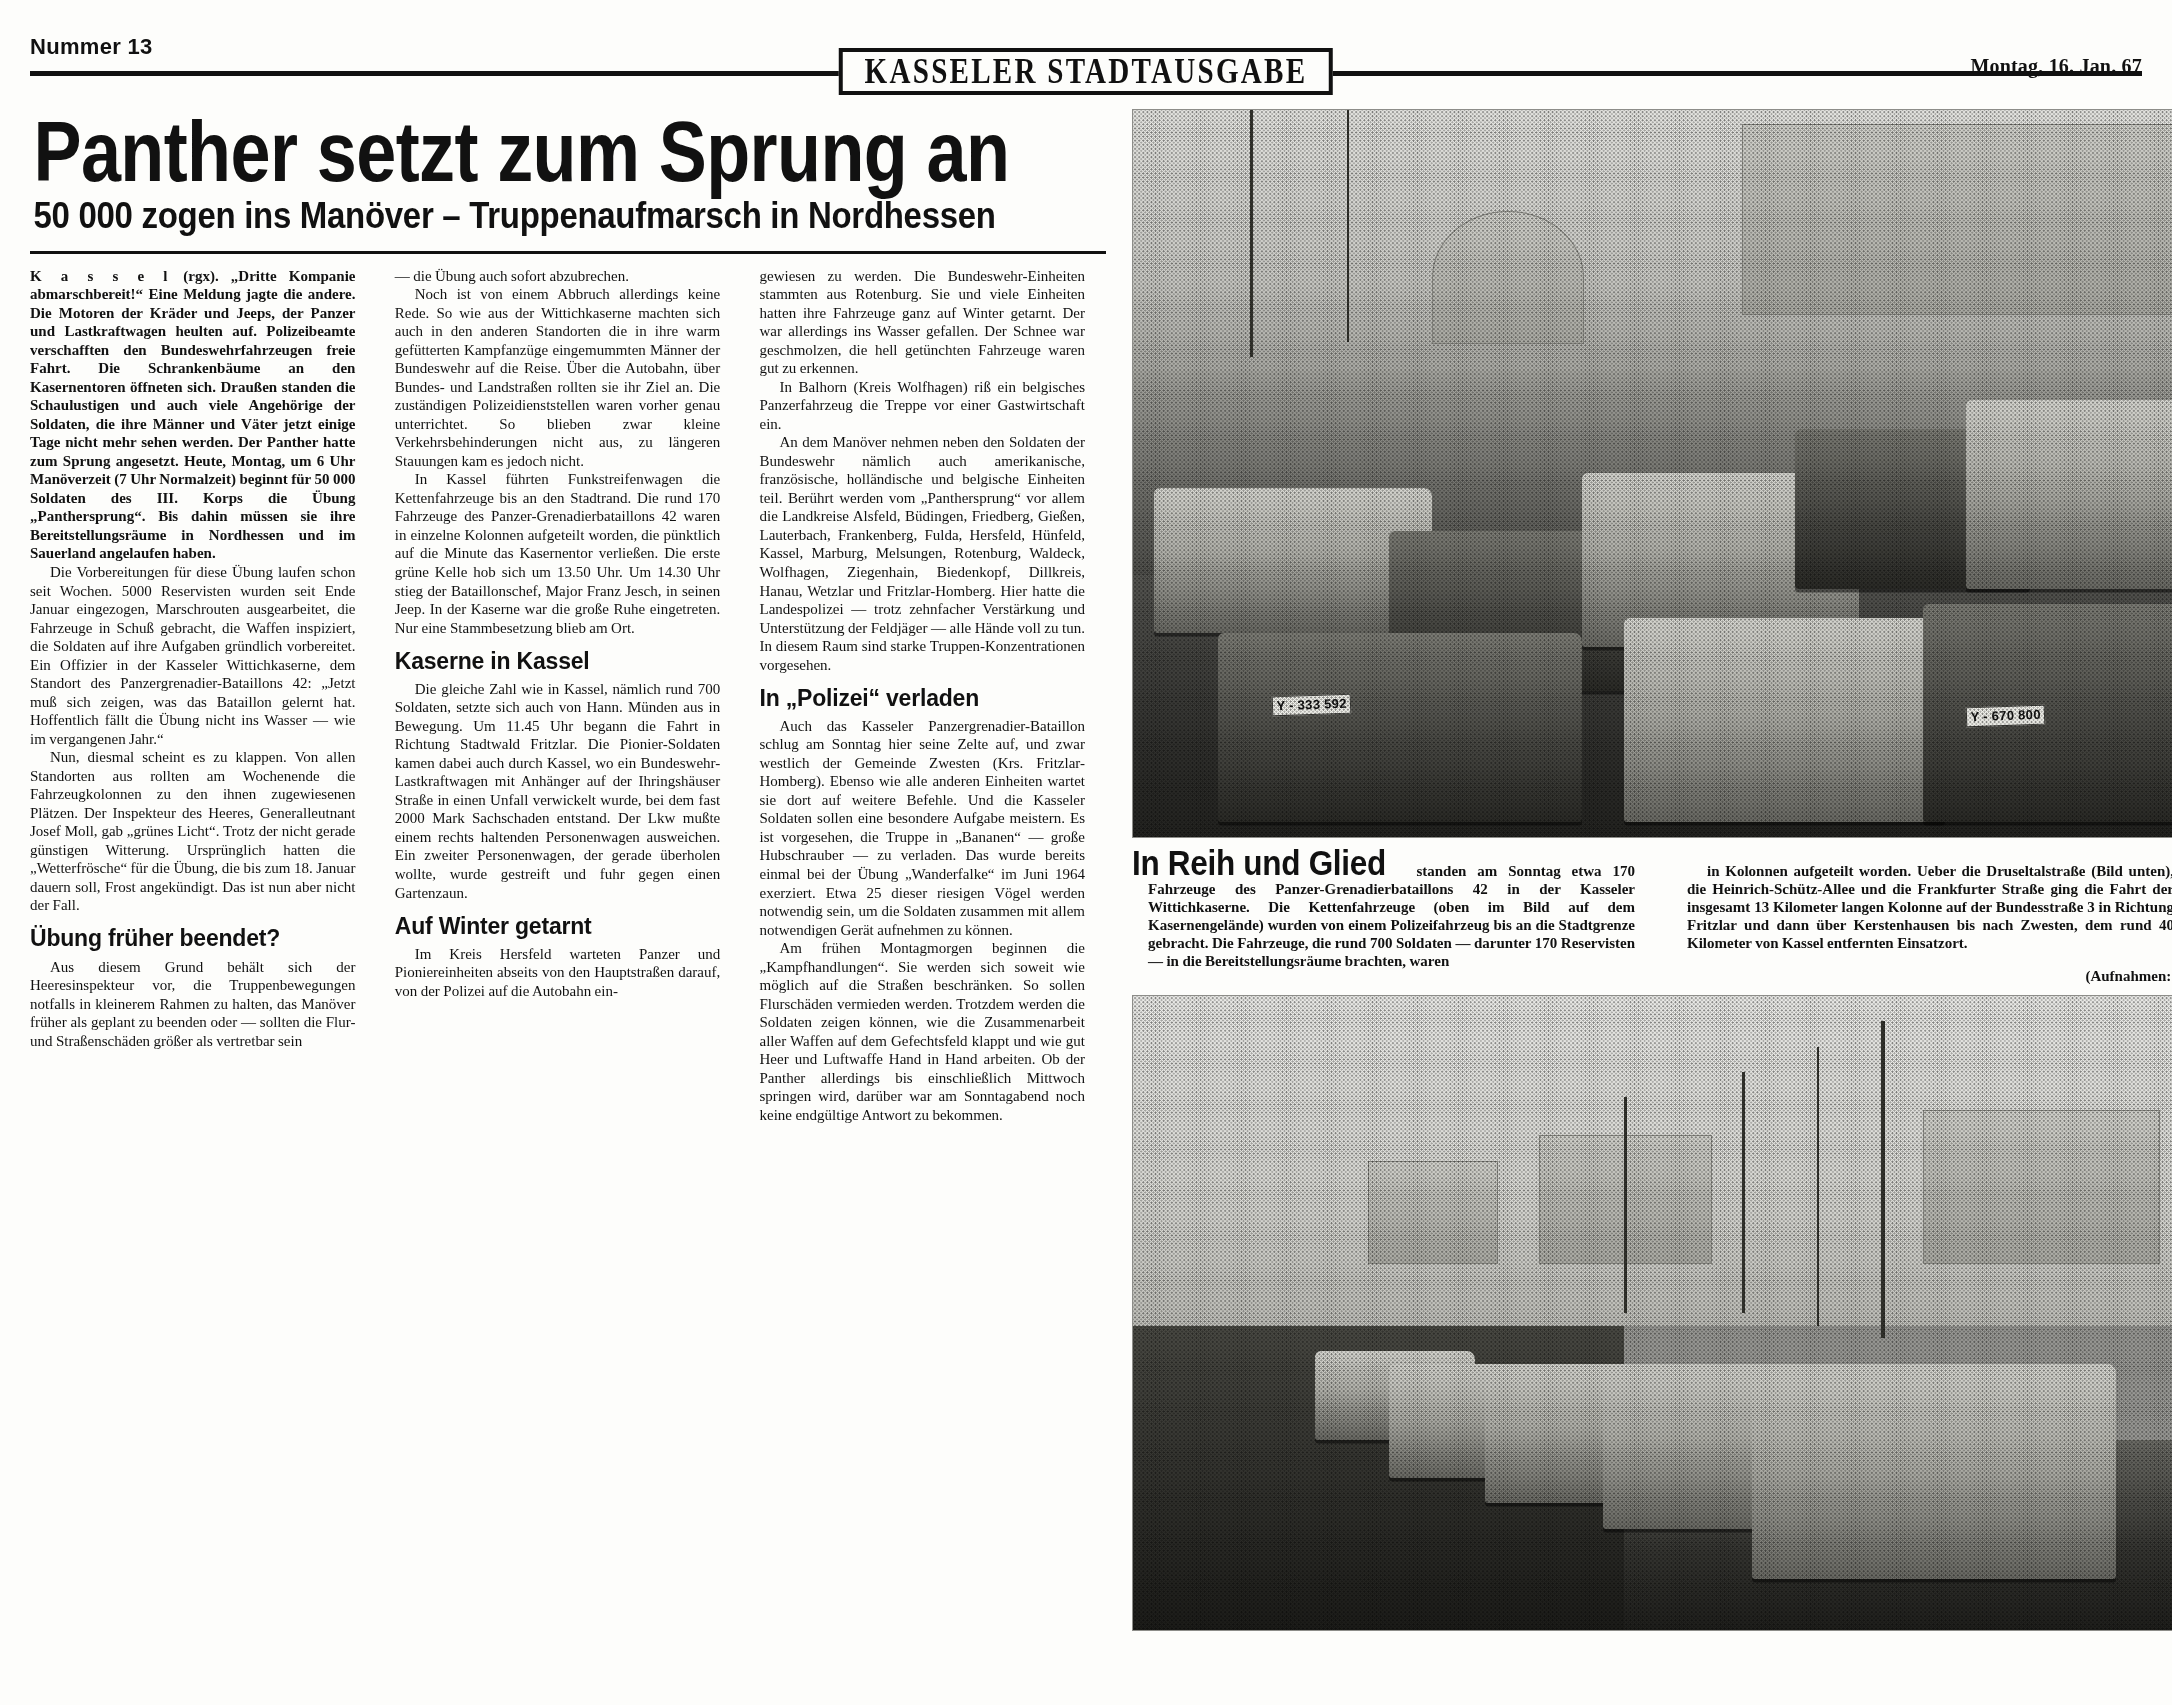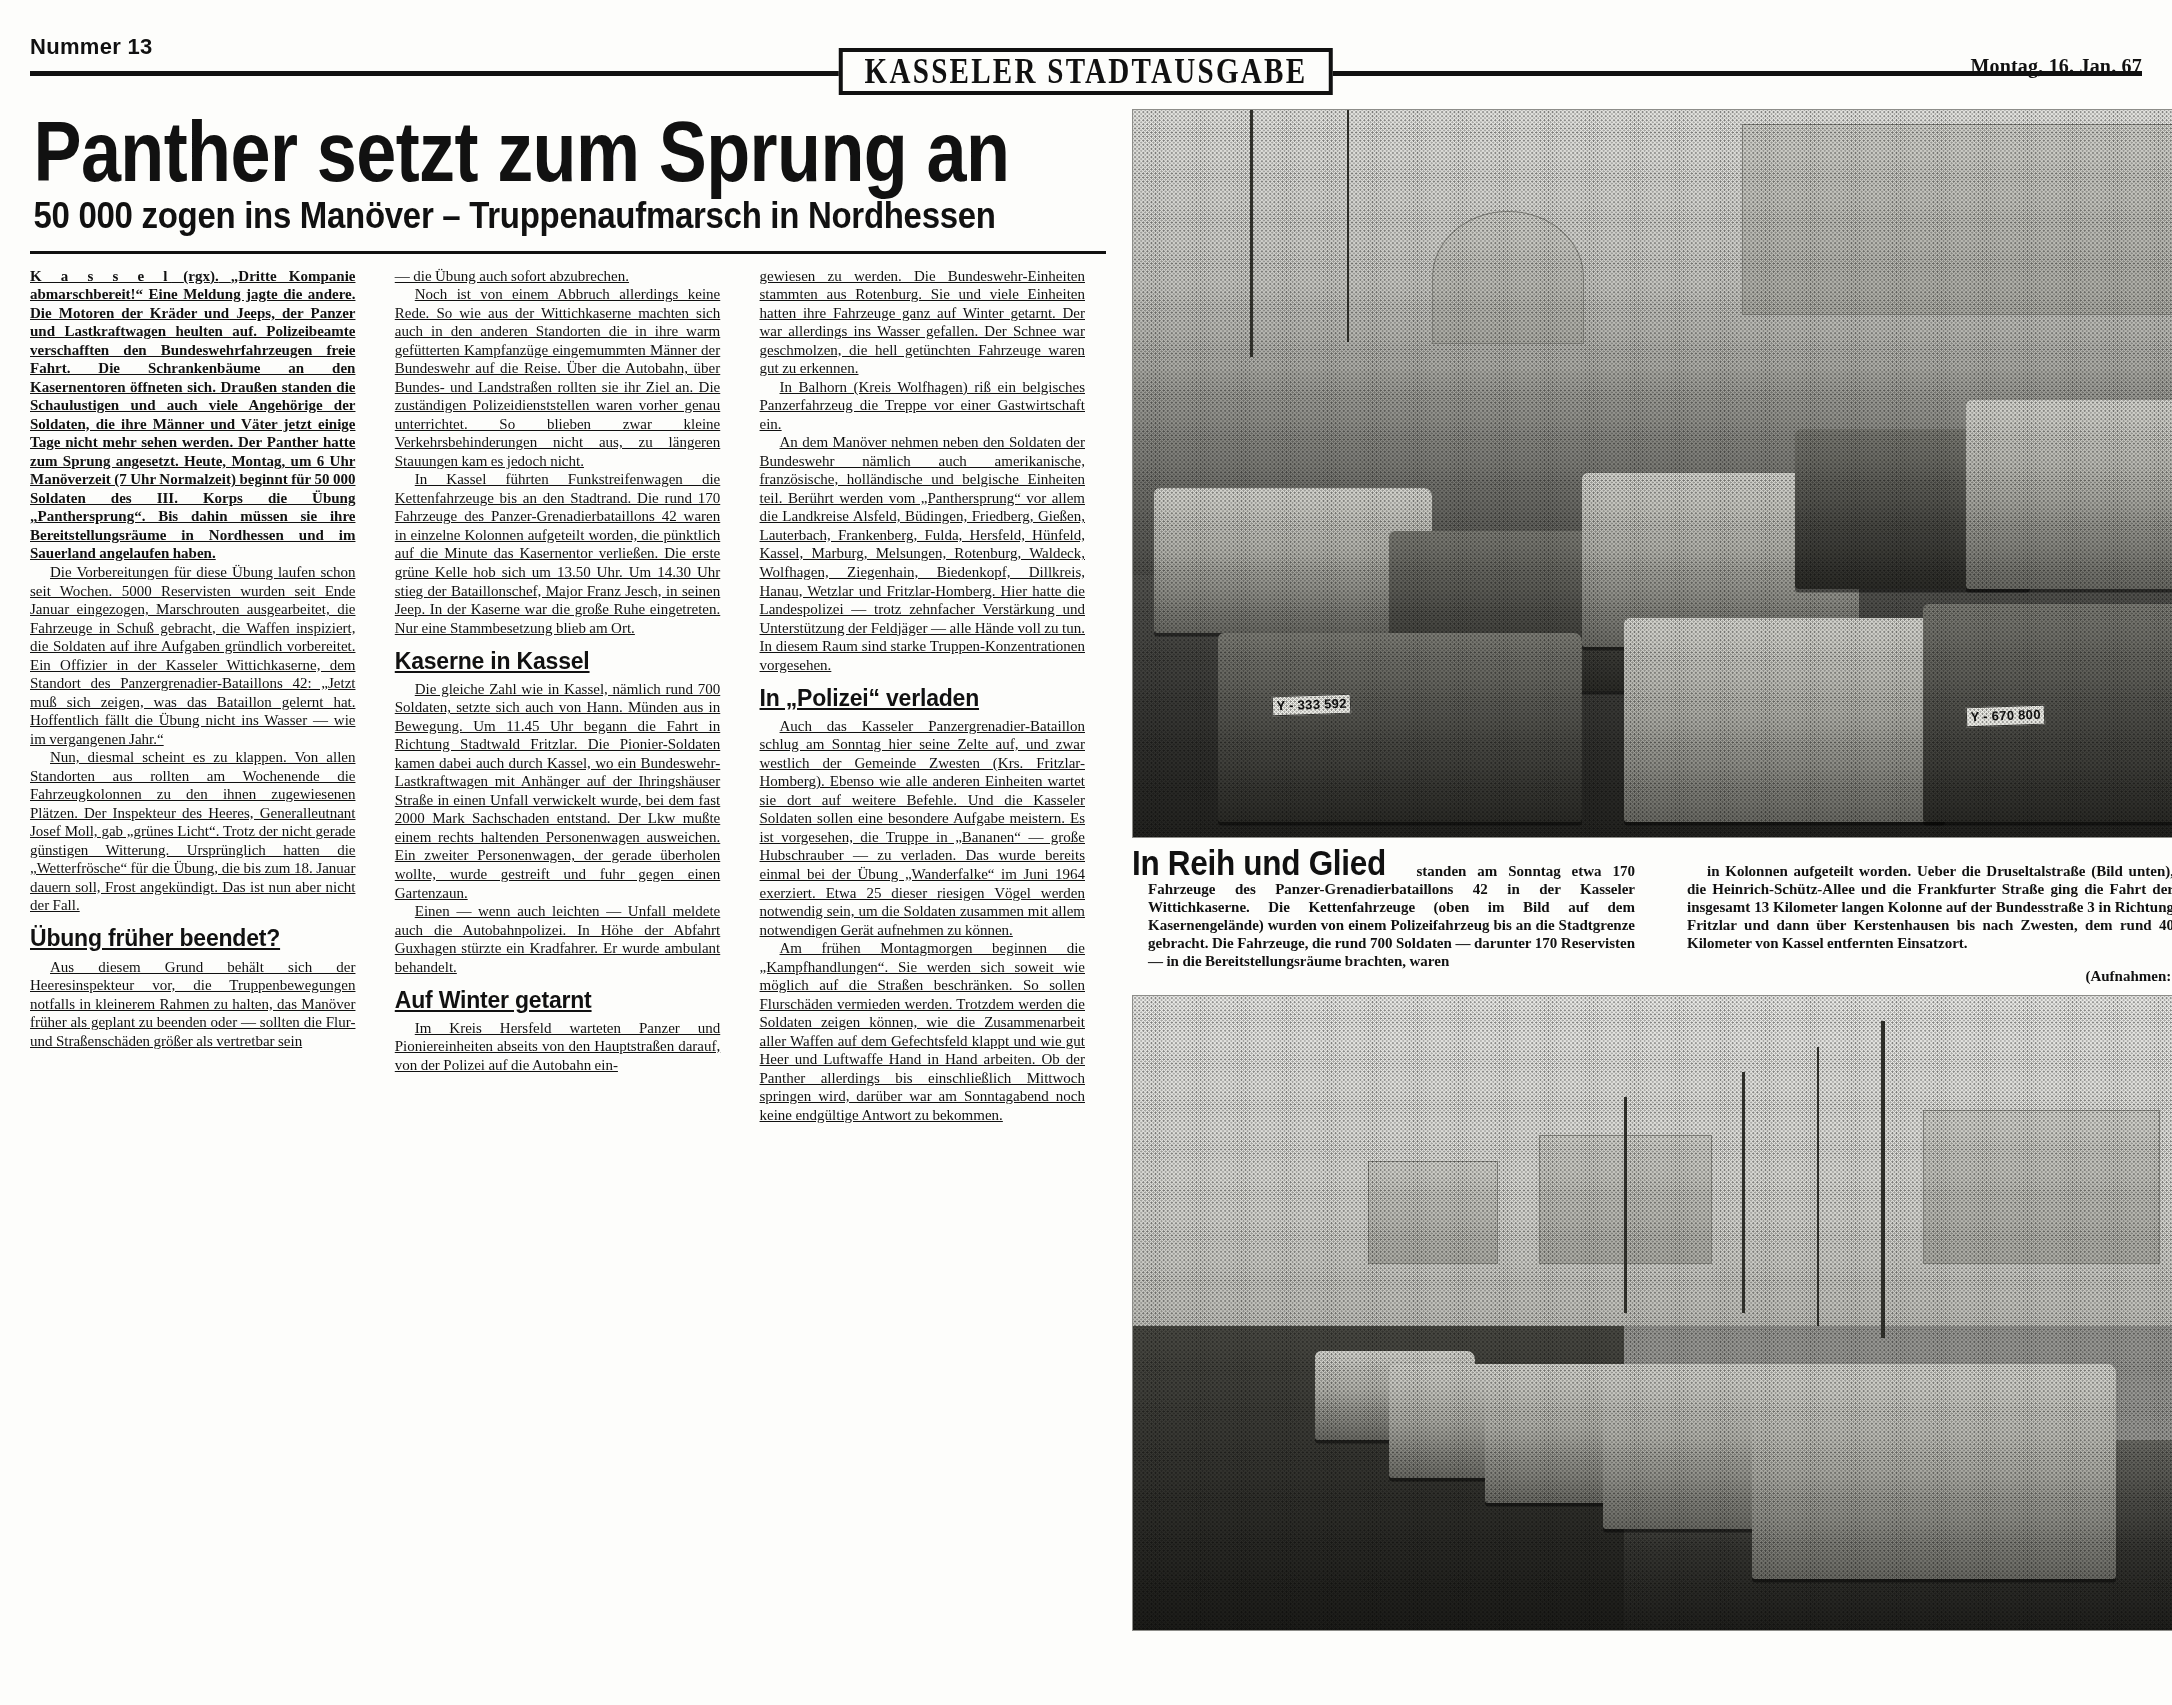--- a/index.html
+++ b/index.html
@@ -94,21 +94,20 @@
     white-space:nowrap;
   }
   .hl-rule{
     height:2.3px;background:#111;margin:20px 0 0 0;width:100%;
   }
 
   .cols{
     display:flex;
     gap:16px;
     margin-top:13px;
-    text-decoration:underline;
   }
   .col{
     width:338px;
     padding-right:21px;
     box-sizing:content-box;
   }
   .col + .col{ margin-left:2.3px; }
 
   p{
     margin:0;
@@ -285,21 +284,20 @@
           <h3 class="sub">Übung früher beendet?</h3>
           <p>Aus diesem Grund behält sich der Heeresinspekteur vor, die Truppenbewegungen notfalls in kleinerem Rahmen zu halten, das Manöver früher als geplant zu beenden oder — sollten die Flur- und Straßenschäden größer als vertretbar sein</p>
         </div>
 
         <div class="col">
           <p class="noind">— die Übung auch sofort abzubrechen.</p>
           <p>Noch ist von einem Abbruch allerdings keine Rede. So wie aus der Wittichkaserne machten sich auch in den anderen Standorten die in ihre warm gefütterten Kampfanzüge eingemummten Männer der Bundeswehr auf die Reise. Über die Autobahn, über Bundes- und Landstraßen rollten sie ihr Ziel an. Die zuständigen Polizeidienststellen waren vorher genau unterrichtet. So blieben zwar kleine Verkehrsbehinderungen nicht aus, zu längeren Stauungen kam es jedoch nicht.</p>
           <p>In Kassel führten Funkstreifenwagen die Kettenfahrzeuge bis an den Stadtrand. Die rund 170 Fahrzeuge des Panzer-Grenadierbataillons 42 waren in einzelne Kolonnen aufgeteilt worden, die pünktlich auf die Minute das Kasernentor verließen. Die erste grüne Kelle hob sich um 13.50 Uhr. Um 14.30 Uhr stieg der Bataillonschef, Major Franz Jesch, in seinen Jeep. In der Kaserne war die große Ruhe eingetreten. Nur eine Stammbesetzung blieb am Ort.</p>
           <h3 class="sub">Kaserne in Kassel</h3>
           <p>Die gleiche Zahl wie in Kassel, nämlich rund 700 Soldaten, setzte sich auch von Hann. Münden aus in Bewegung. Um 11.45 Uhr begann die Fahrt in Richtung Stadtwald Fritzlar. Die Pionier-Soldaten kamen dabei auch durch Kassel, wo ein Bundeswehr-Lastkraftwagen mit Anhänger auf der Ihringshäuser Straße in einen Unfall verwickelt wurde, bei dem fast 2000 Mark Sachschaden entstand. Der Lkw mußte einem rechts haltenden Personenwagen ausweichen. Ein zweiter Personenwagen, der gerade überholen wollte, wurde gestreift und fuhr gegen einen Gartenzaun.</p>
-          <p>Einen — wenn auch leichten — Unfall meldete auch die Autobahnpolizei. In Höhe der Abfahrt Guxhagen stürzte ein Kradfahrer. Er wurde ambulant behandelt.</p>
           <h3 class="sub">Auf Winter getarnt</h3>
           <p>Im Kreis Hersfeld warteten Panzer und Pioniereinheiten abseits von den Hauptstraßen darauf, von der Polizei auf die Autobahn ein-</p>
         </div>
 
         <div class="col">
           <p class="noind">gewiesen zu werden. Die Bundeswehr-Einheiten stammten aus Rotenburg. Sie und viele Einheiten hatten ihre Fahrzeuge ganz auf Winter getarnt. Der war allerdings ins Wasser gefallen. Der Schnee war geschmolzen, die hell getünchten Fahrzeuge waren gut zu erkennen.</p>
           <p>In Balhorn (Kreis Wolfhagen) riß ein belgisches Panzerfahrzeug die Treppe vor einer Gastwirtschaft ein.</p>
           <p>An dem Manöver nehmen neben den Soldaten der Bundeswehr nämlich auch amerikanische, französische, holländische und belgische Einheiten teil. Berührt werden vom „Panthersprung“ vor allem die Landkreise Alsfeld, Büdingen, Friedberg, Gießen, Lauterbach, Frankenberg, Fulda, Hersfeld, Hünfeld, Kassel, Marburg, Melsungen, Rotenburg, Waldeck, Wolfhagen, Ziegenhain, Biedenkopf, Dillkreis, Hanau, Wetzlar und Fritzlar-Homberg. Hier hatte die Landespolizei — trotz zehnfacher Verstärkung und Unterstützung der Feldjäger — alle Hände voll zu tun. In diesem Raum sind starke Truppen-Konzentrationen vorgesehen.</p>
           <h3 class="sub">In „Polizei“ verladen</h3>
           <p>Auch das Kasseler Panzergrenadier-Bataillon schlug am Sonntag hier seine Zelte auf, und zwar westlich der Gemeinde Zwesten (Krs. Fritzlar-Homberg). Ebenso wie alle anderen Einheiten wartet sie dort auf weitere Befehle. Und die Kasseler Soldaten sollen eine besondere Aufgabe meistern. Es ist vorgesehen, die Truppe in „Bananen“ — große Hubschrauber — zu verladen. Das wurde bereits einmal bei der Übung „Wanderfalke“ im Juni 1964 exerziert. Etwa 25 dieser riesigen Vögel werden notwendig sein, um die Soldaten zusammen mit allem notwendigen Gerät aufnehmen zu können.</p>

